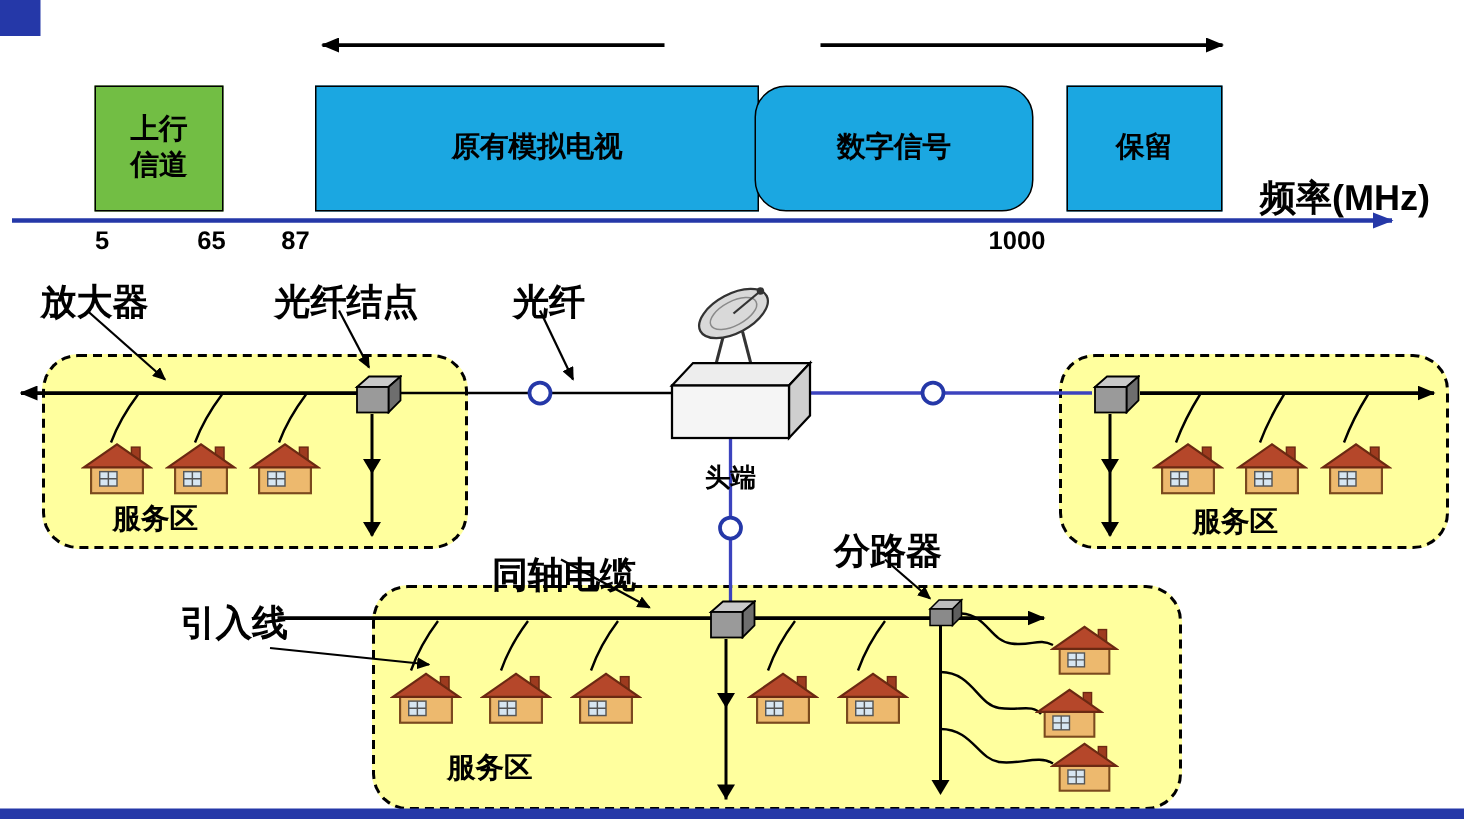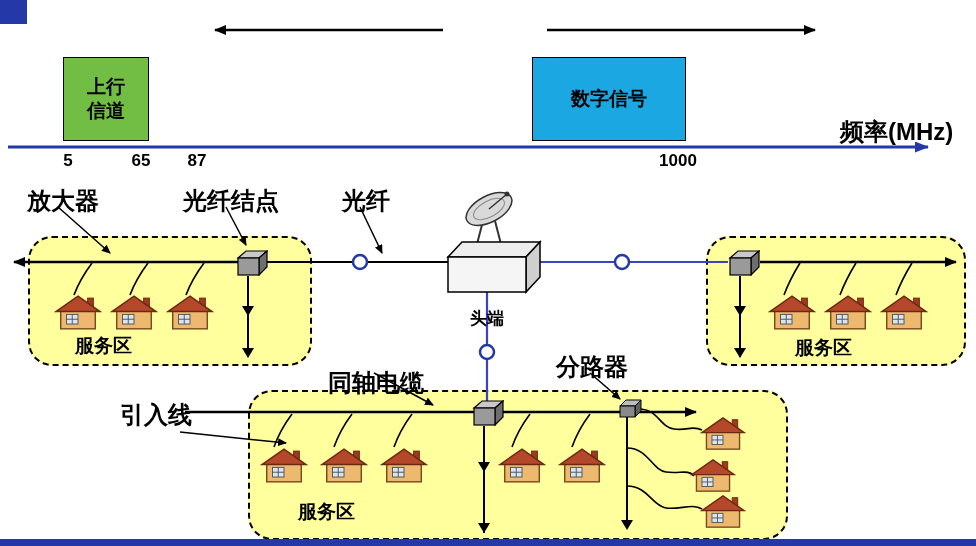--- a/index.html
+++ b/index.html
@@ -9,21 +9,21 @@
   .corner-accent { position:absolute; left:0; top:0; width:27px; height:24px; background:#2538A8; z-index:4; }
   .bottom-bar { position:absolute; left:0; bottom:0; width:976px; height:7px; background:#2538A8; z-index:4; }
   .service-area { position:absolute; background:#FFFF9E; border:2.5px dashed #000; border-radius:24px; z-index:1; }
   #sa-left   { left:28px;  top:236px; width:284px; height:130px; }
   #sa-right  { left:706px; top:236px; width:260px; height:130px; }
   #sa-bottom { left:248px; top:390px; width:540px; height:150px; }
   svg.diagram { position:absolute; left:0; top:0; z-index:2; }
   .band { position:absolute; top:57px; height:84px; border:1.5px solid #000; display:flex; align-items:center; justify-content:center; z-index:3; }
   #band-0 { left:63px;  width:86px; }
   #band-1 { left:210px; width:296px; }
-  #band-2 { left:532px; width:154px; }
+  #band-2 { left:503px; width:186px;border-radius:21px; }
   #band-3 { left:711px; width:104px; }
   .band-label { font-weight:bold; font-size:19px; color:#000; text-align:center; line-height:1.25; white-space:pre-line; }
   .lbl { position:absolute; font-weight:bold; color:#000; font-size:24px; white-space:nowrap; z-index:3; }
   .lbl.center { text-align:center; }
   .lbl.big { font-size:19px; }
   .tick { font-size:17px; text-align:center; }
 </style>
 </head>
 <body>
 
@@ -162,22 +162,28 @@
       <polygon points="448,257 462,242 540,242 526,257" fill="#EDEDED" stroke="#000" stroke-width="1.5"></polygon>
       <polygon points="526,257 540,242 540,277 526,292" fill="#CFCFCF" stroke="#000" stroke-width="1.5"></polygon>
       <rect x="448" y="257" width="78" height="35" fill="#F5F5F5" stroke="#000" stroke-width="1.5"></rect>
     </g>
   </svg>
 
   <div class="band" id="band-0" style="background: rgb(114, 190, 68);">
     <span class="band-label">上行
 信道</span>
   </div>
+  <div class="band" id="band-1" style="background: rgb(27, 167, 225);">
+    <span class="band-label">原有模拟电视</span>
+  </div>
   <div class="band" id="band-2" style="background: rgb(27, 167, 225);">
     <span class="band-label">数字信号</span>
+  </div>
+  <div class="band" id="band-3" style="background: rgb(27, 167, 225);">
+    <span class="band-label">保留</span>
   </div>
 
   <div class="lbl" style="left:840px; top:116px;">频率(MHz)</div>
 
   <div class="lbl tick" style="left:48px;  top:151px; width:40px;">5</div>
   <div class="lbl tick" style="left:121px; top:151px; width:40px;">65</div>
   <div class="lbl tick" style="left:177px; top:151px; width:40px;">87</div>
   <div class="lbl tick" style="left:656px; top:151px; width:44px;">1000</div>
 
   <div class="lbl" style="left:27px;  top:185px;">放大器</div>

